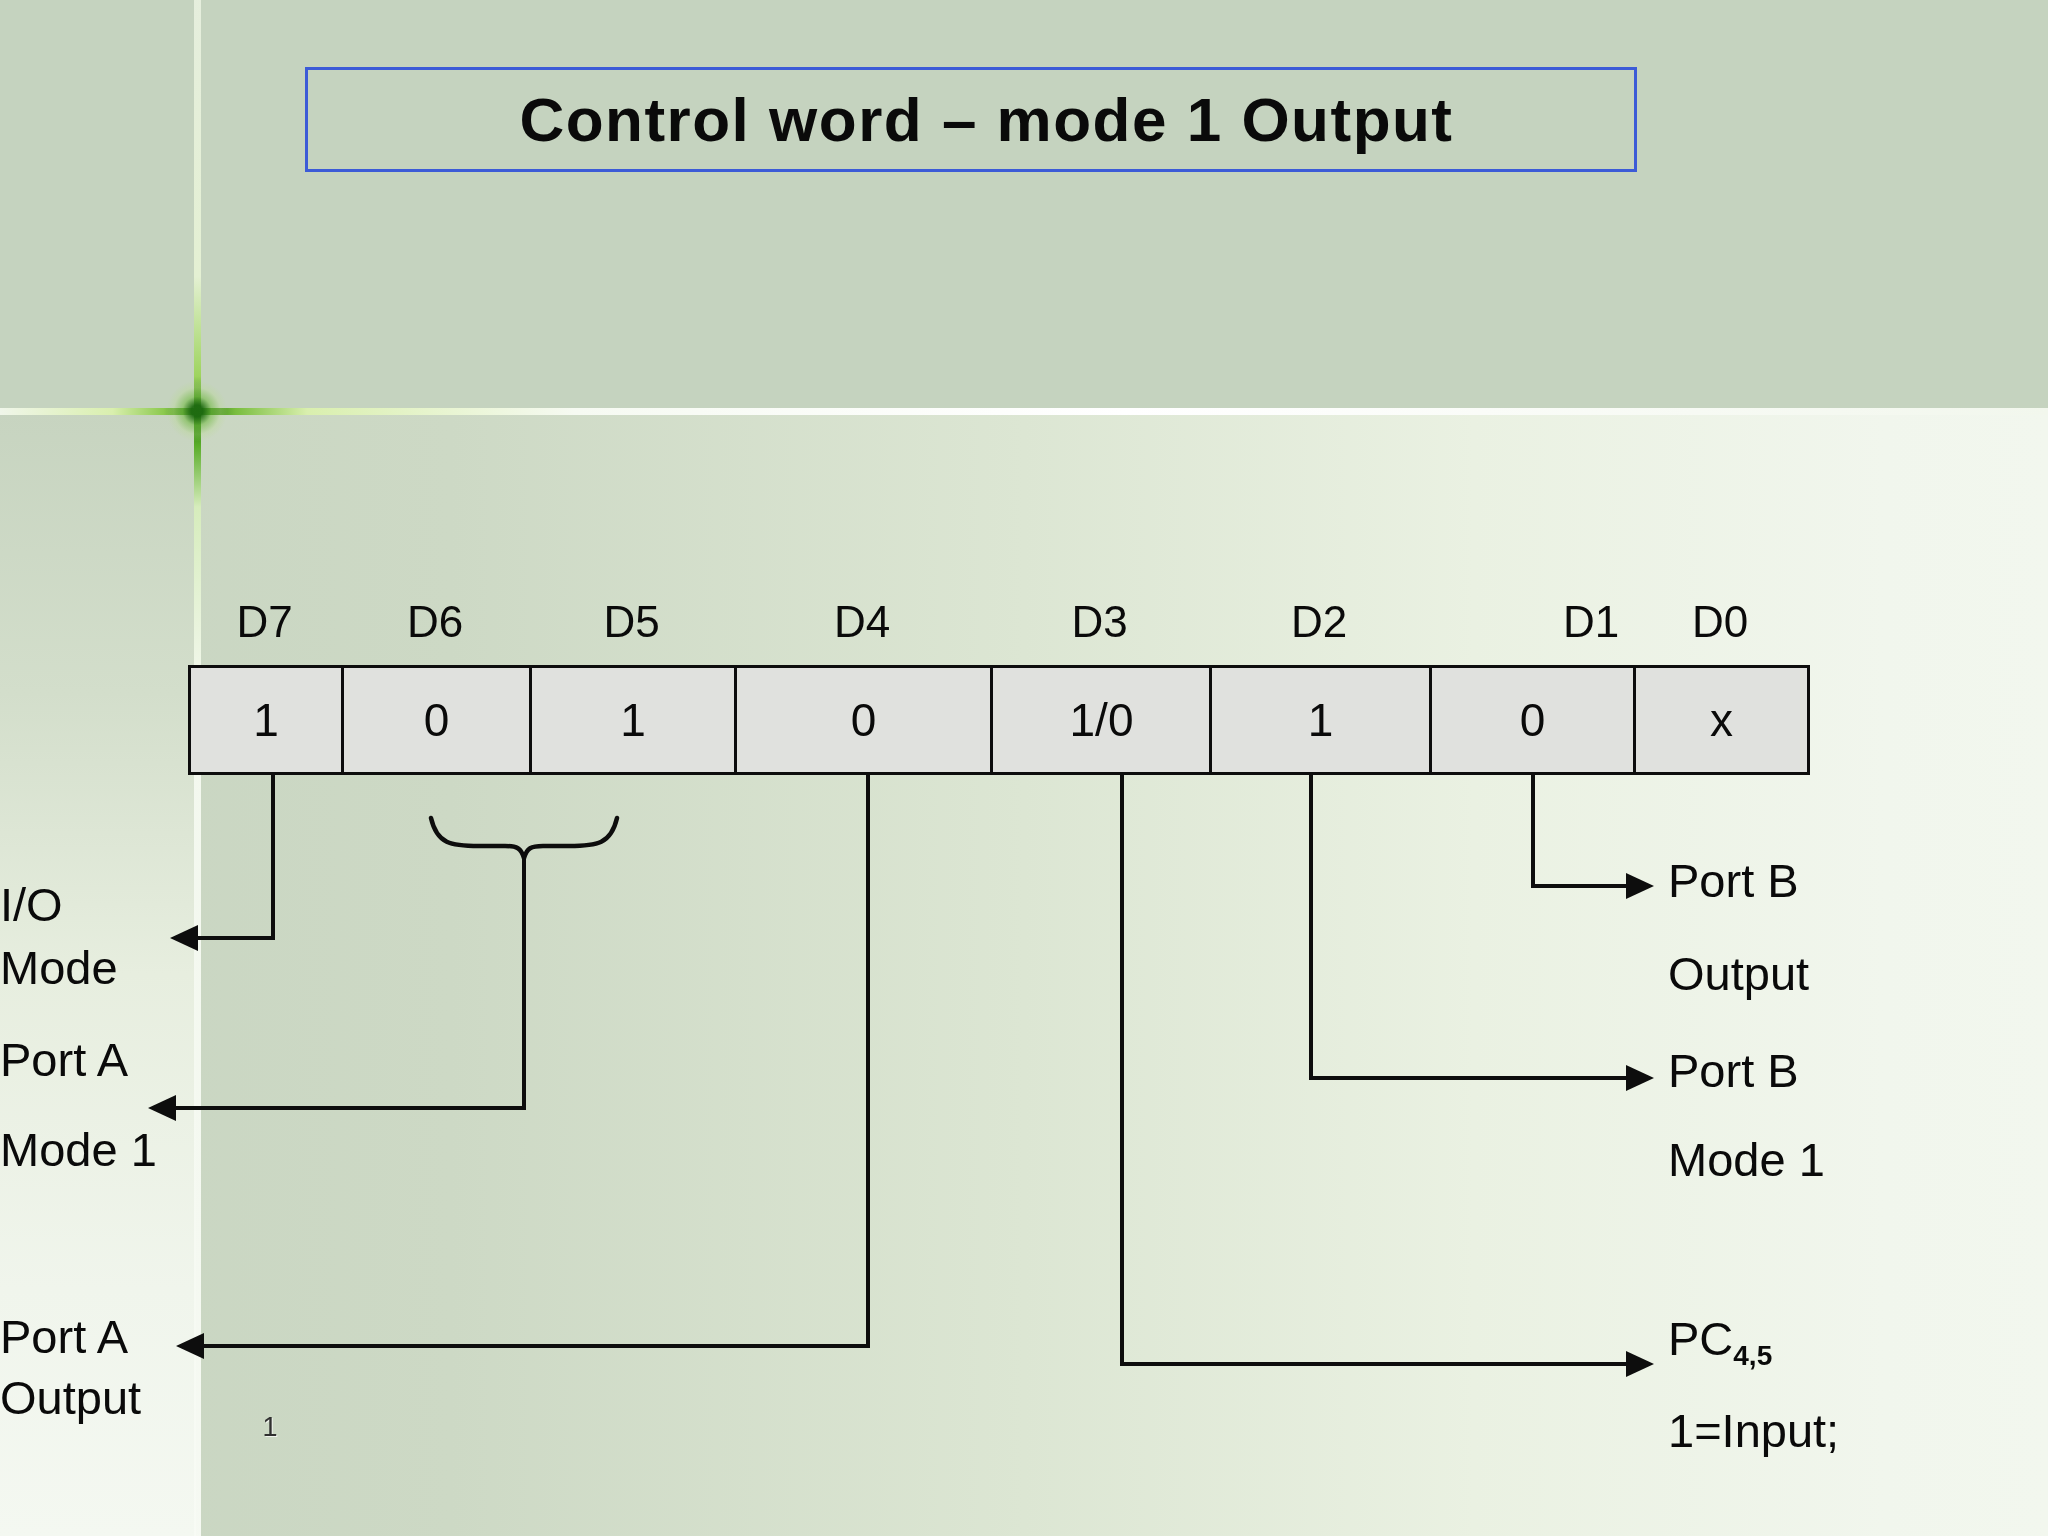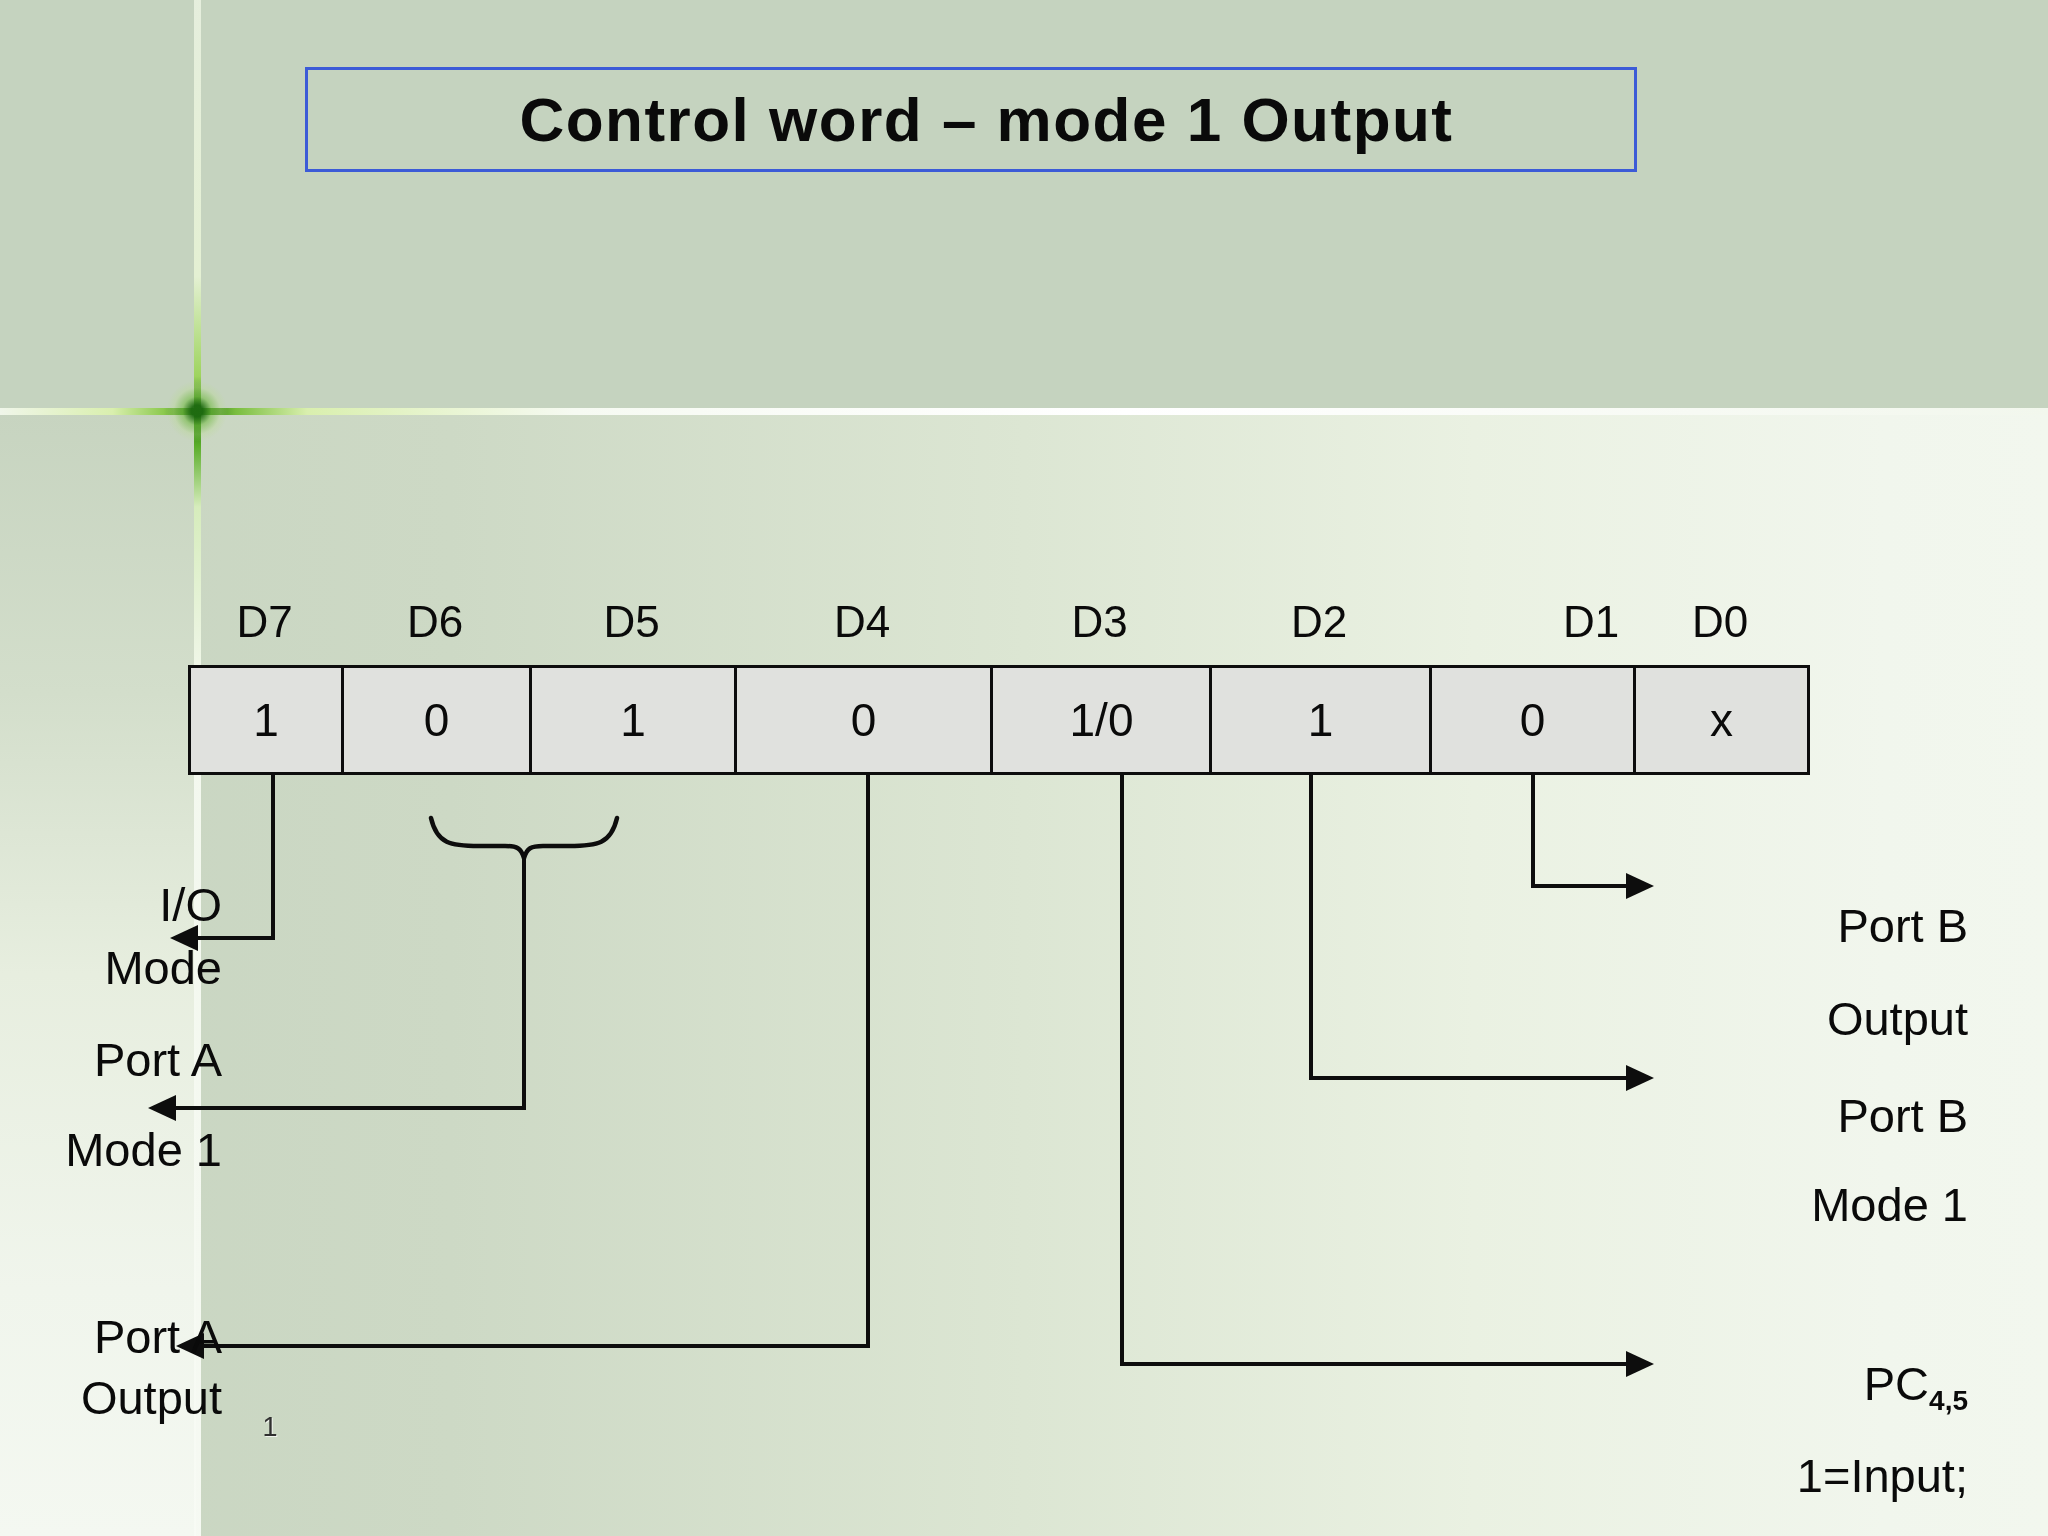--- a/index.html
+++ b/index.html
@@ -55,23 +55,23 @@
     display:flex;align-items:center;justify-content:center;font-size:46px;
   }
   .c0{left:188px;width:156px;} .c1{left:341px;width:191px;} .c2{left:529px;width:208px;} .c3{left:734px;width:259px;}
   .c4{left:990px;width:223px;} .c5{left:1209px;width:223px;} .c6{left:1429px;width:207px;} .c7{left:1633px;width:177px;}
   
   .ln{position:absolute;background:var(--line);}
   .arrL{position:absolute;width:0;height:0;border-top:13px solid transparent;border-bottom:13px solid transparent;border-right:28px solid var(--line);}
   .arrR{position:absolute;width:0;height:0;border-top:13px solid transparent;border-bottom:13px solid transparent;border-left:28px solid var(--line);}
   .brace{position:absolute;left:427px;top:814px;}
   
-  .lbl{position:absolute;height:60px;line-height:60px;text-align:right;font-size:47px;white-space:nowrap;}
+  .lbl{position:absolute;height:60px;line-height:60px;text-align:left;font-size:47px;white-space:nowrap;}
   .lcol{left:0;width:222px;}
-  .rcol{left:1668px;width:300px;margin-top:45px;}
+  .rcol{left:1668px;width:300px;}
   .io1{top:875px;} .io2{top:938px;}
   .pam1{top:1030px;} .pam2{top:1120px;}
   .pao1{top:1307px;} .pao2{top:1368px;}
   .pbo1{top:851px;} .pbo2{top:944px;}
   .pbm1{top:1041px;} .pbm2{top:1130px;}
   .pc{top:1309px;} .pcn1{top:1401px;} .pcn2{top:1462px;}
   .pc sub{font-size:28px;line-height:0;font-weight:bold;}
   .pagenum{position:absolute;left:240px;top:1412px;width:60px;text-align:center;font-size:27px;color:#2f2f2f;text-shadow:1px 1px 0 rgba(255,255,255,.7);}
 </style>
 </head>

